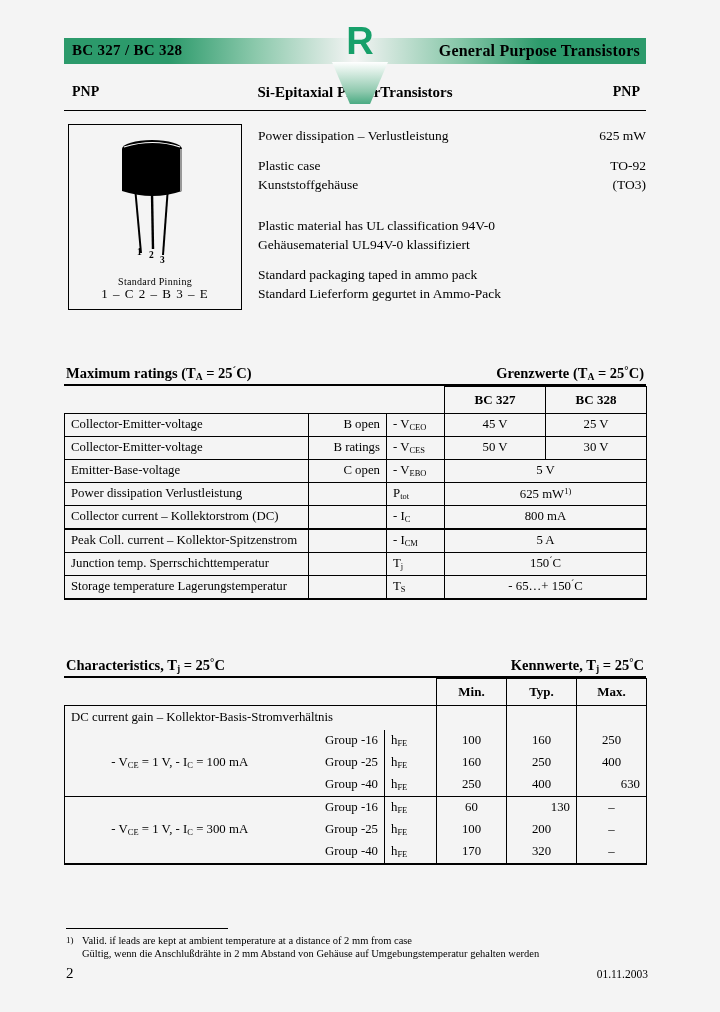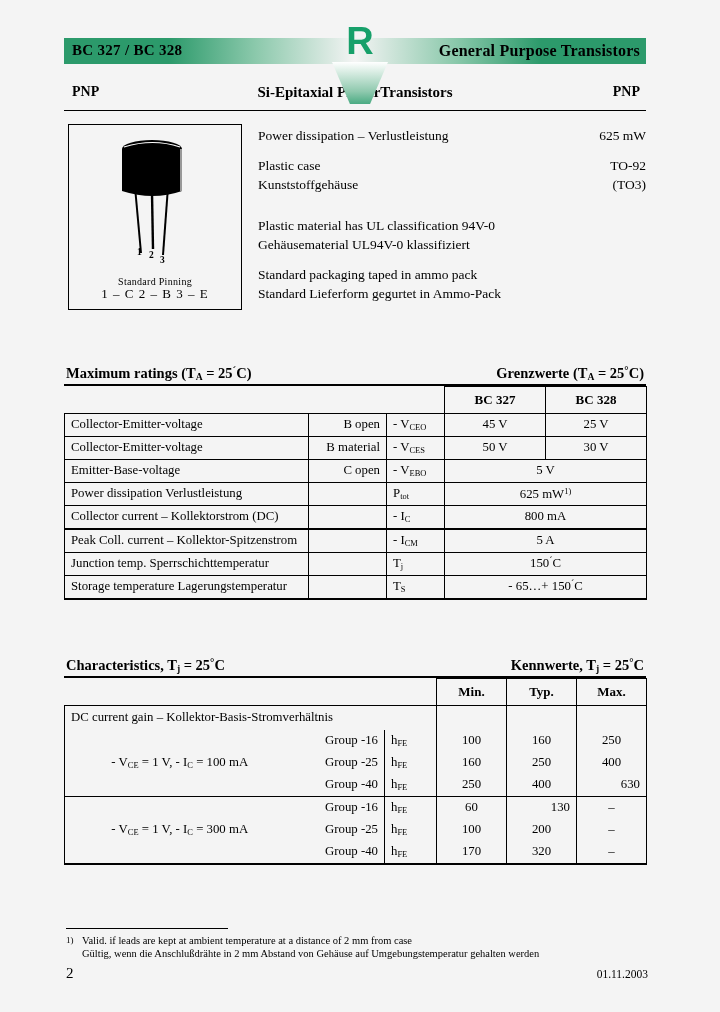--- a/index.html
+++ b/index.html
@@ -216,21 +216,21 @@
     <tr>
       <td class="lft">Collector-Emitter-voltage</td>
       <td class="rgt">B open</td>
       <td class="lft"><span>- V</span><sub>CEO</sub></td>
       <td class="ctr">45 V</td>
       <td class="ctr">25 V</td>
     </tr>
 
     <tr>
       <td class="lft">Collector-Emitter-voltage</td>
-      <td class="rgt">B material</td>
+      <td class="rgt">B ratings</td>
       <td class="lft"><span>- V</span><sub>CES</sub></td>
       <td class="ctr">50 V</td>
       <td class="ctr">30 V</td>
     </tr>
 
     <tr>
       <td class="lft">Emitter-Base-voltage</td>
       <td class="rgt">C open</td>
       <td class="lft"><span>- V</span><sub>EBO</sub></td>
       <td class="ctr" colspan="2">5 V</td>

